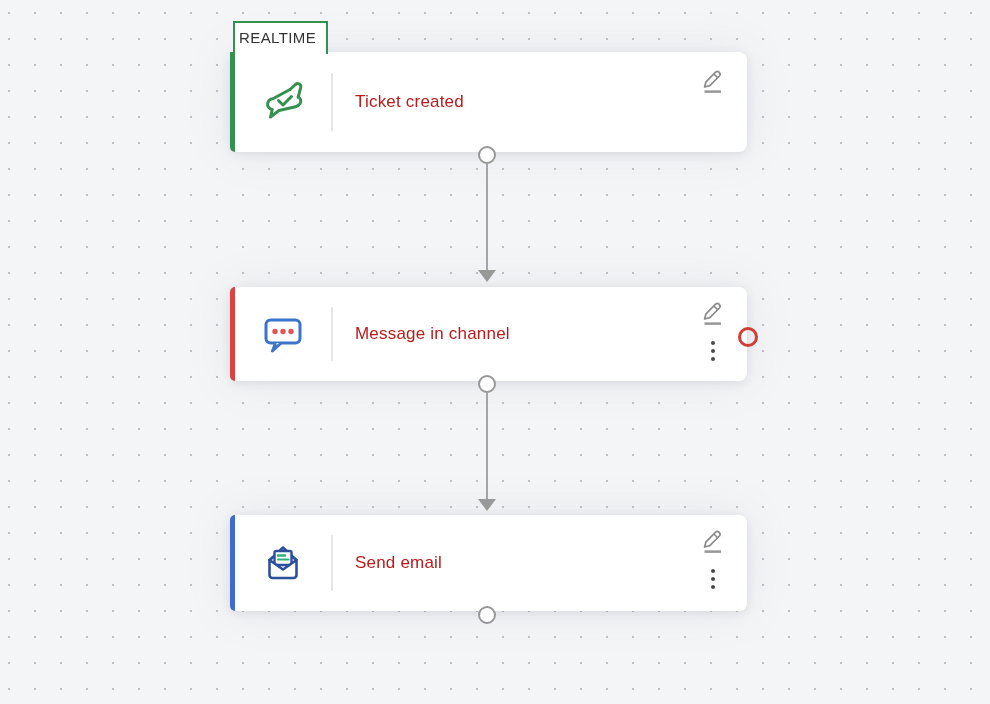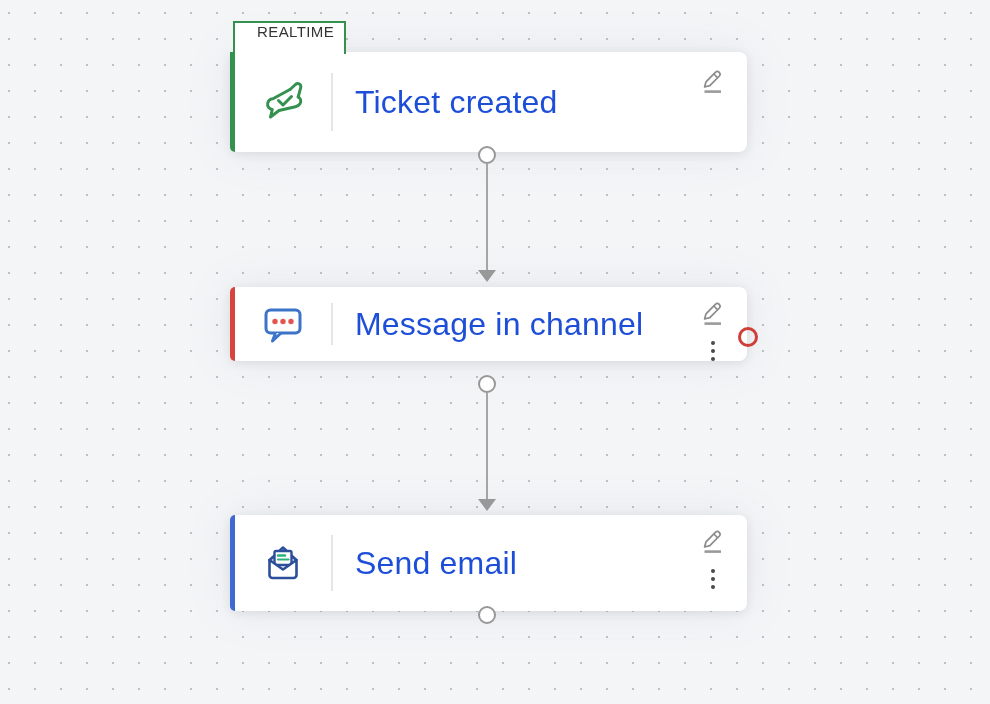--- a/index.html
+++ b/index.html
@@ -16,36 +16,36 @@
 
   
   .node {
     position:absolute; left:230px; width:517px;
     background:#ffffff; border-radius:8px;
     box-shadow:0 2px 10px rgba(40,50,70,.10), 0 0 45px rgba(120,130,150,.12);
     display:flex; align-items:center;
     z-index:2;
   }
   .node1 { top:52px;  height:100px; }
-  .node2 { top:287px; height:74px;  }
+  .node2 { top:287px; height:94px;  }
   .node3 { top:515px; height:96px; }
 
   .stripe {
     position:absolute; left:0; top:0; bottom:0; width:5px;
     border-radius:8px 0 0 8px;
   }
   .node1 .stripe { border-top-left-radius:0; }
 
   .icon-box {
     width:96px; margin-left:5px; flex:0 0 auto;
     display:flex; align-items:center; justify-content:center;
   }
   .vdivider { width:2px; height:58%; background:#e4e5e7; flex:0 0 auto; }
   .node-title {
-    margin-left:22px; font-size:32px; color:#1d4ed8;
+    margin-left:22px; font-size:17px; color:#b91c1c;
     letter-spacing:.2px; white-space:nowrap;
   }
 
   .controls {
     position:absolute; right:22px; top:0; bottom:0;
     display:flex; flex-direction:column; align-items:center;
   }
   .edit-btn {
     background:none; border:none; cursor:pointer; padding:0;
     margin-top:12px; line-height:0;
@@ -55,21 +55,21 @@
     background:none; border:none; cursor:pointer;
     margin-top:13px; display:flex; flex-direction:column; align-items:center; gap:4px;
     padding:2px 4px;
   }
   .kebab-btn i { width:4px; height:4px; border-radius:50%; background:#4a4a4a; display:block; }
 
   
   .badge {
     position:absolute; left:233px; top:21px; height:33px; z-index:3;
     background:#ffffff; border:2px solid #35914f; border-bottom:none;
-    display:flex; padding:0 10px 2px 22px;
+    display:flex; align-items:center; padding:0 10px 2px 4px;
     font-size:15px; letter-spacing:.4px; color:#333333;
   }
 
   
   .port {
     position:absolute; left:478px; width:18px; height:18px; z-index:4;
     border:2px solid #979797; border-radius:50%; background:#fff; cursor:pointer;
   }
   .port1 { top:146px; } .port2 { top:375px; } .port3 { top:606px; }
 

